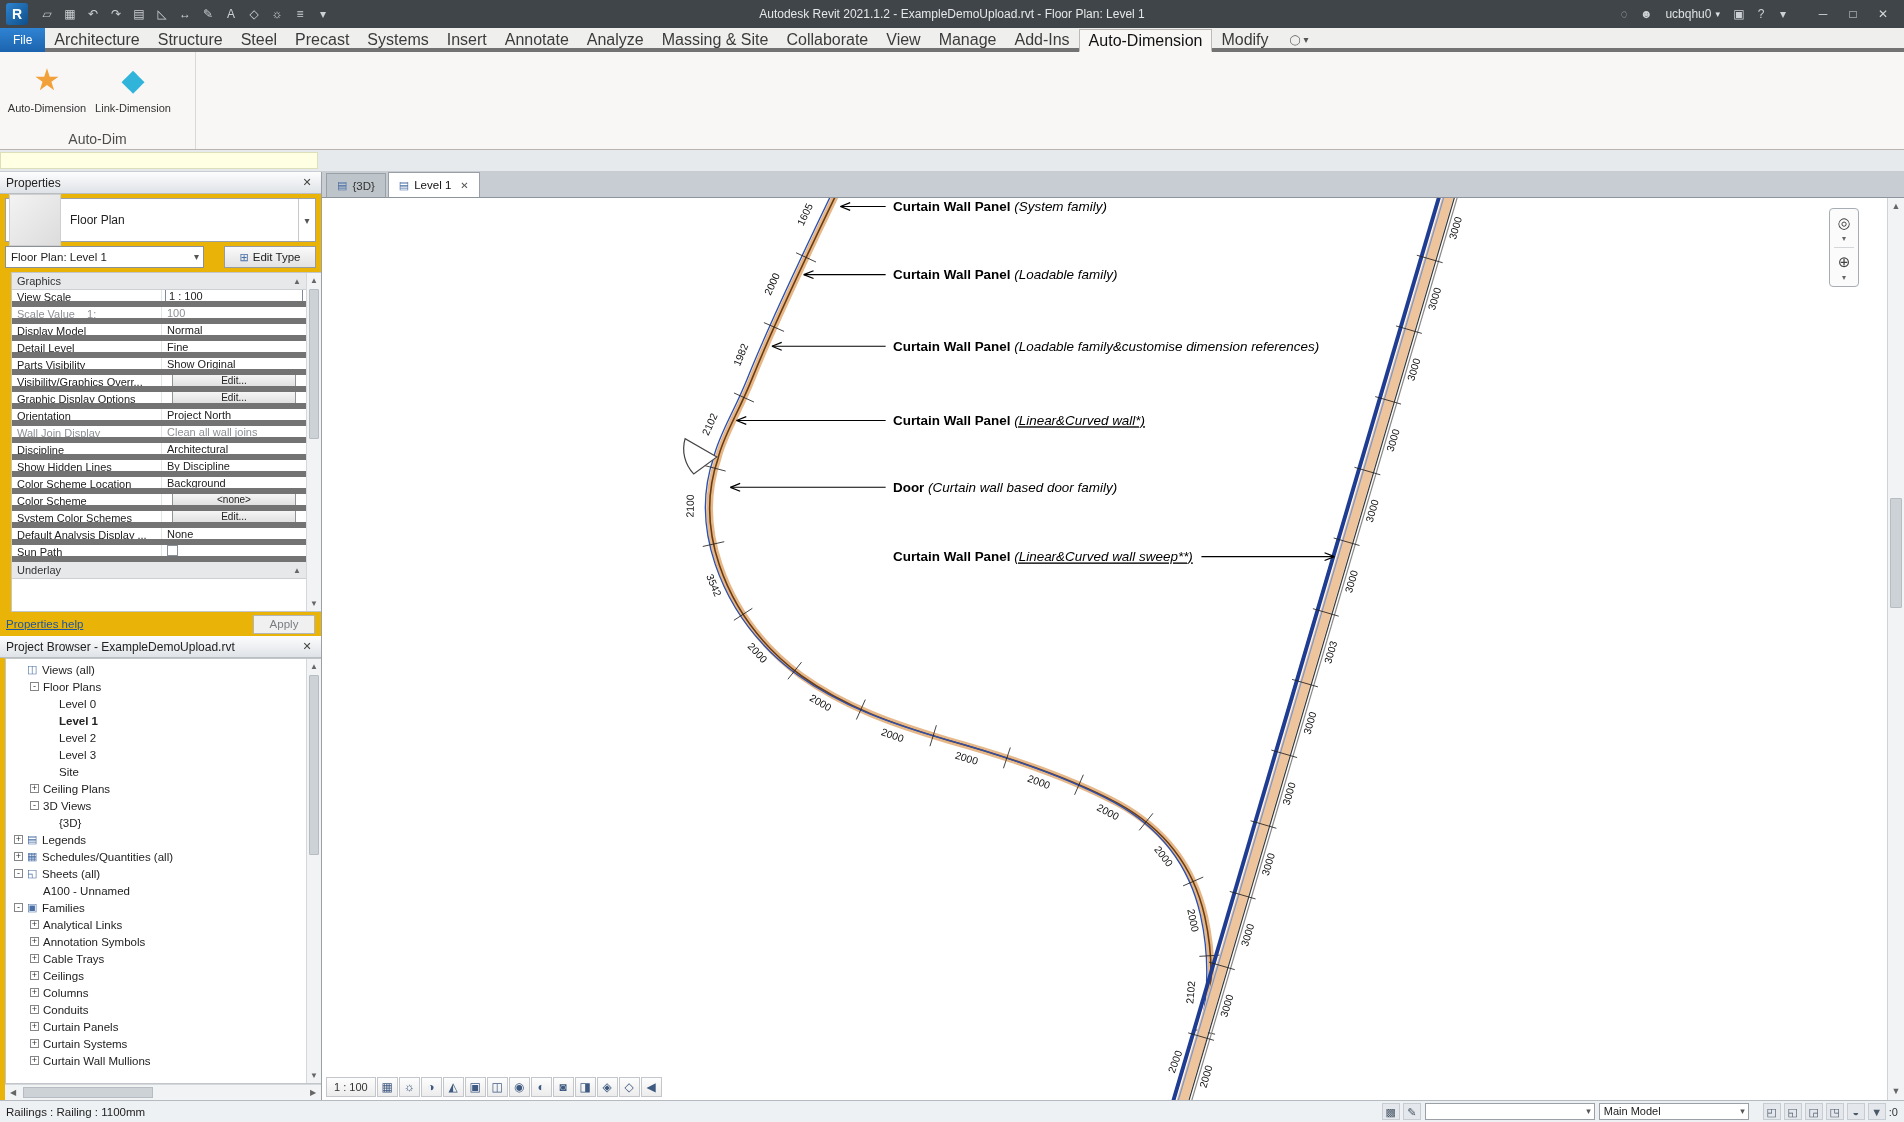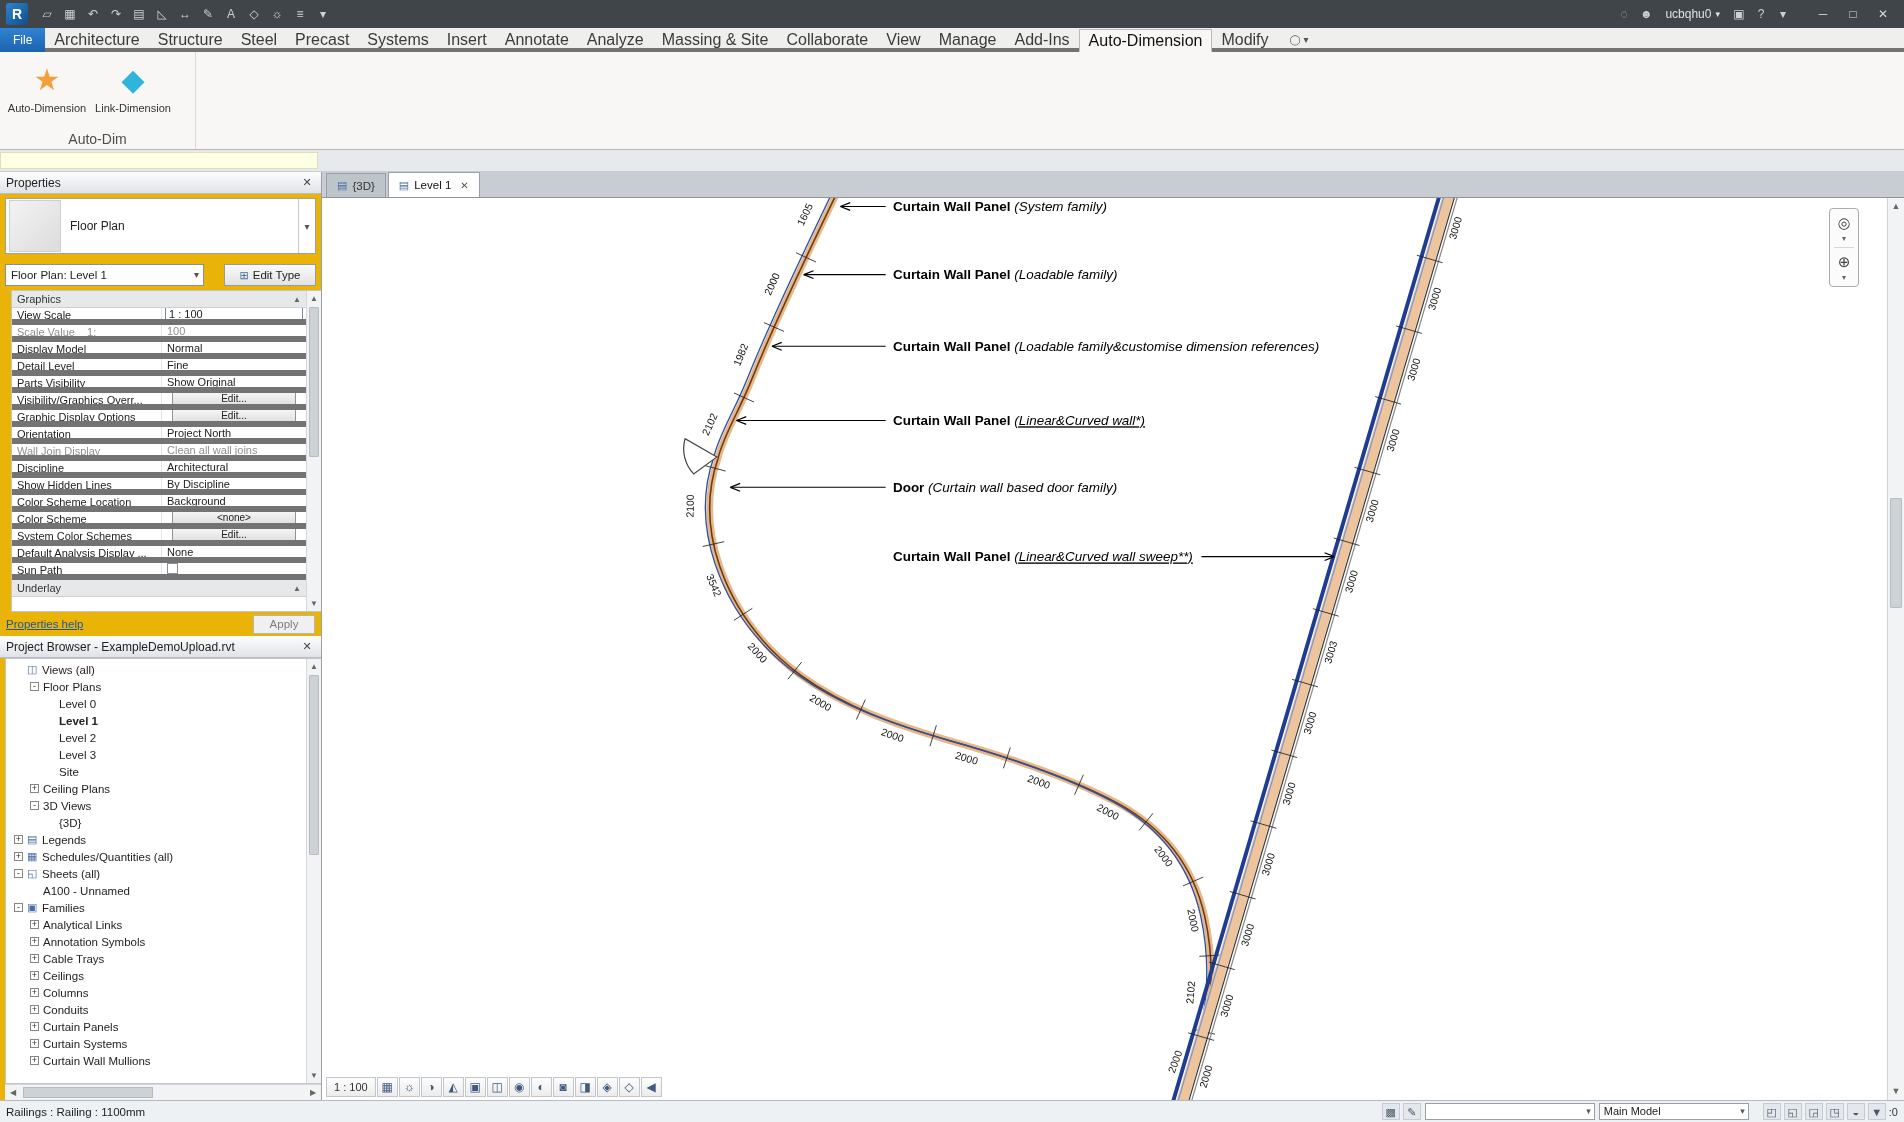--- a/index.html
+++ b/index.html
@@ -39,25 +39,25 @@
   .infoyellow{position:absolute;left:0;top:2px;width:318px;height:17px;background:#feffe3;border:1px solid #dddfb9}
 
   
   .panelbox{position:absolute;left:0;width:322px;background:#eab308;border-right:1px solid #9aa0a6;display:flex;flex-direction:column}
   .props{top:172px;height:464px}
   .browser{top:636px;height:464px}
   .phead{height:22px;background:linear-gradient(#fdfdfe,#dfe3e7);border-bottom:1px solid #b9bec3;display:flex;align-items:center;padding:0 6px;font-size:12px;color:#222}
   .phead .x{margin-left:auto;width:16px;text-align:center;color:#444;font-size:11px}
 
   
-  .typesel{margin:4px 5px 2px 5px;height:56px;background:#fff;border:1px solid #9aa0a6;display:flex;align-items:center;position:relative}
+  .typesel{margin:4px 5px 2px 5px;height:44px;background:#fff;border:1px solid #9aa0a6;display:flex;align-items:center;position:relative}
   .typesel .preview{width:52px;height:52px;margin:3px;background:linear-gradient(135deg,#f3f3f3,#dcdcdc);border:1px solid #cfcfcf}
   .typesel .tname{font-size:12px;color:#222;padding-left:6px}
   .typesel .tarrow{position:absolute;right:0;top:0;bottom:0;width:17px;border-left:1px solid #c8c8c8;text-align:center;color:#555;font-size:10px;display:flex;align-items:center;justify-content:center}
-  .typerow{display:flex;gap:20px;margin:8px 5px 4px 5px;height:22px}
+  .typerow{display:flex;gap:20px;margin:2px 5px 4px 5px;height:22px}
   .inst-combo{flex:1;background:#fff;border:1px solid #8a9097;font-size:11.5px;line-height:20px;padding:0 18px 0 5px;position:relative;white-space:nowrap;overflow:hidden}
   .inst-combo::after{content:"▾";position:absolute;right:4px;top:0;color:#555;font-size:10px;line-height:20px}
   .edittype{width:92px;background:linear-gradient(#fafafa,#e2e2e2);border:1px solid #979ba0;font-size:11.5px;display:flex;align-items:center;justify-content:center;gap:4px}
   .edittype .eticon{font-size:11px;color:#4a6fa5}
 
   
   .pgrid{flex:1;margin:0 0 0 11px;background:#fff;border:1px solid #c2c6ca;border-right:none;position:relative;overflow:hidden;padding-right:15px}
   .psection{height:17px;background:#e6e8ea;border-bottom:1px solid #cdd0d3;display:flex;align-items:center;padding:0 5px;font-size:11px;color:#333}
   .pcollapse{margin-left:auto;font-size:8px;color:#666}
   .prow{height:17px;display:flex;border-bottom:6px solid #737373;font-size:11px}
@@ -131,20 +131,21 @@
       <span class="qbtn">▤</span>
       <span class="qbtn">◺</span>
       <span class="qbtn">↔</span>
       <span class="qbtn">✎</span>
       <span class="qbtn">A</span>
       <span class="qbtn">◇</span>
       <span class="qbtn">☼</span>
       <span class="qbtn">≡</span>
       <span class="qbtn">▾</span>
     </div>
+  <div class="title-text">Autodesk Revit 2021.1.2 - ExampleDemoUpload.rvt - Floor Plan: Level 1</div>
   <div class="tb-right">
     <span id="tb-icons" style="display:flex">
         <span class="qbtn">◌</span>
         <span class="qbtn">☻</span>
       </span>
     <span class="tb-user">
       <span>ucbqhu0</span>
       <span style="font-size:9px">▾</span>
     </span>
     <span id="tb-icons2" style="display:flex">

